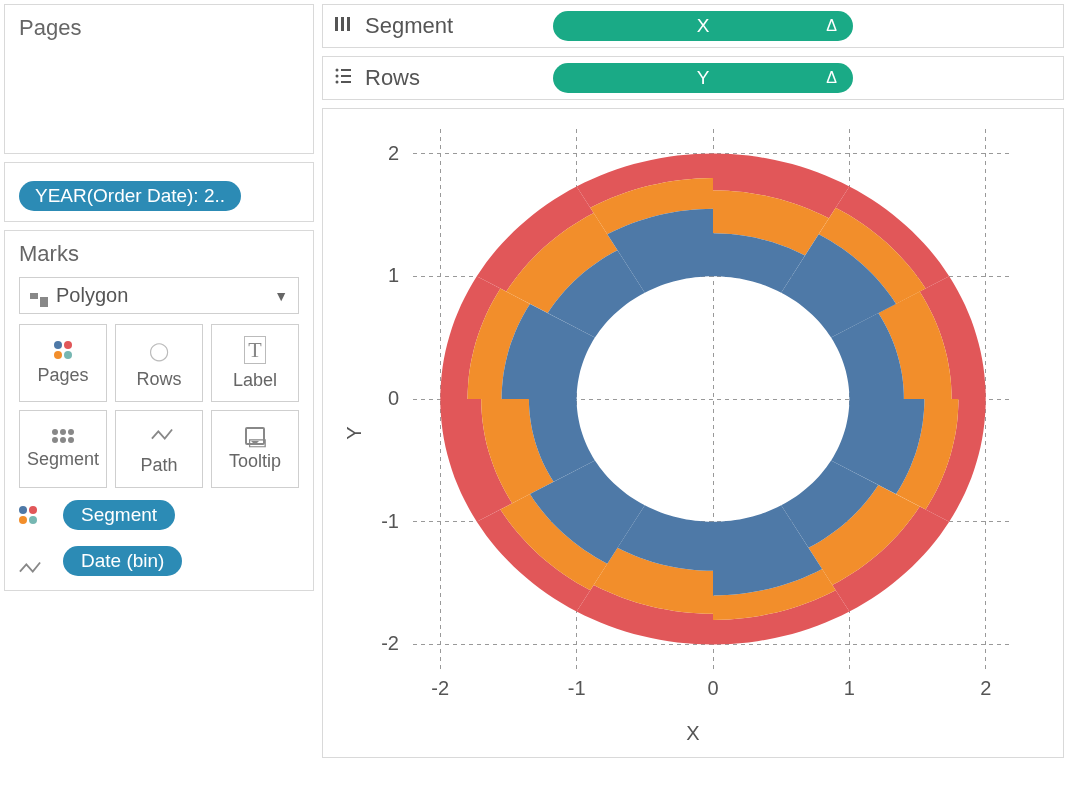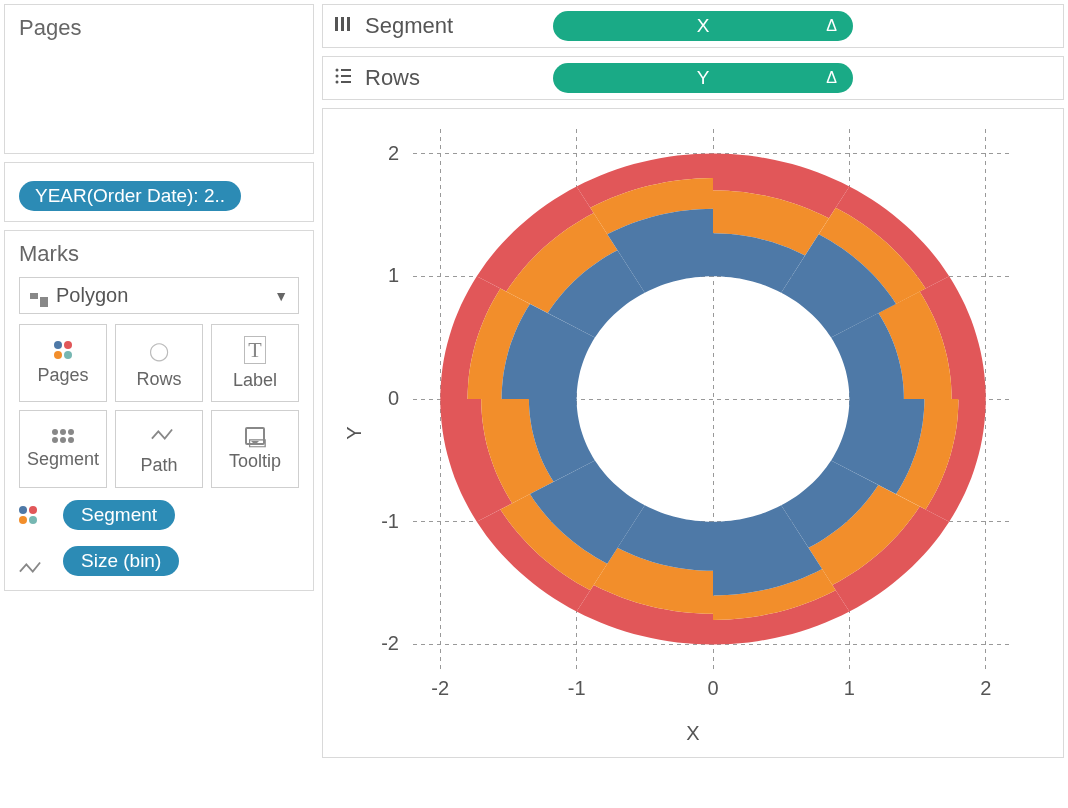--- a/index.html
+++ b/index.html
@@ -152,21 +152,21 @@
           <span>Segment</span>
         </span>
       </div>
       <div class="mark-assign">
         <span class="slot-ic ic-path">
           <svg viewBox="0 0 24 16">
               <polyline points="1,12 8,4 15,12 23,2" fill="none" stroke="#888" stroke-width="2"></polyline>
             </svg>
         </span>
         <span class="pill pill-blue">
-          <span>Size (bin)</span>
+          <span>Date (bin)</span>
         </span>
       </div>
     </div>
 
   </div>
 
   <div class="right-col">
     <div class="shelf-row">
       <span class="shelf-label">
         <span class="shelf-icon">

